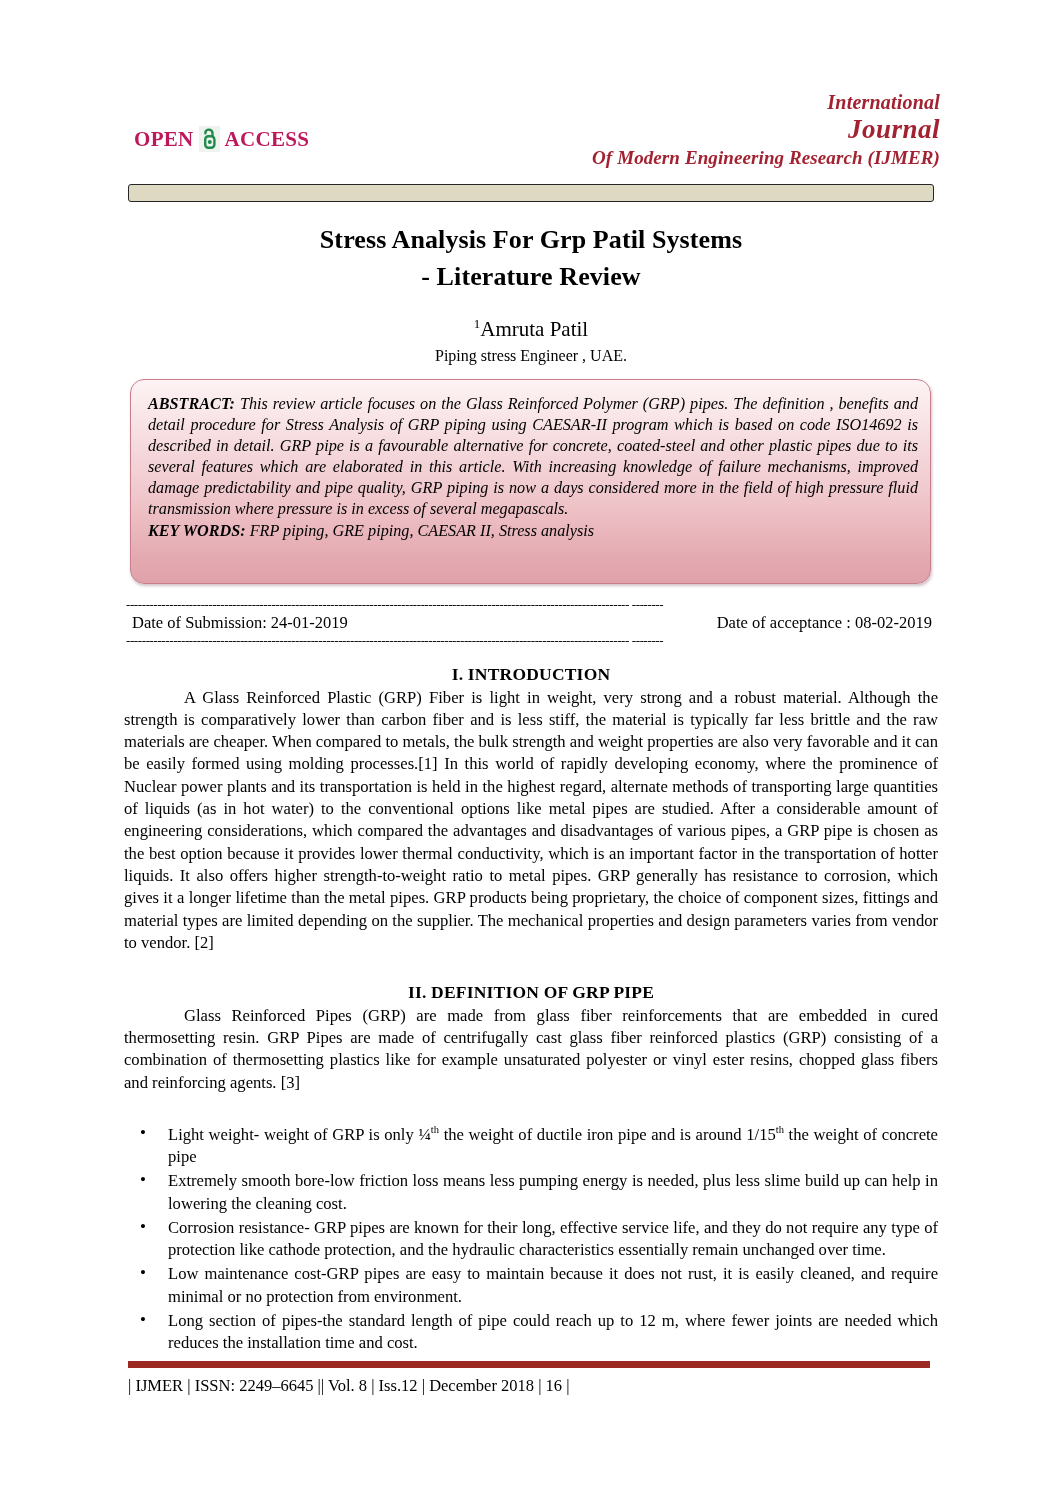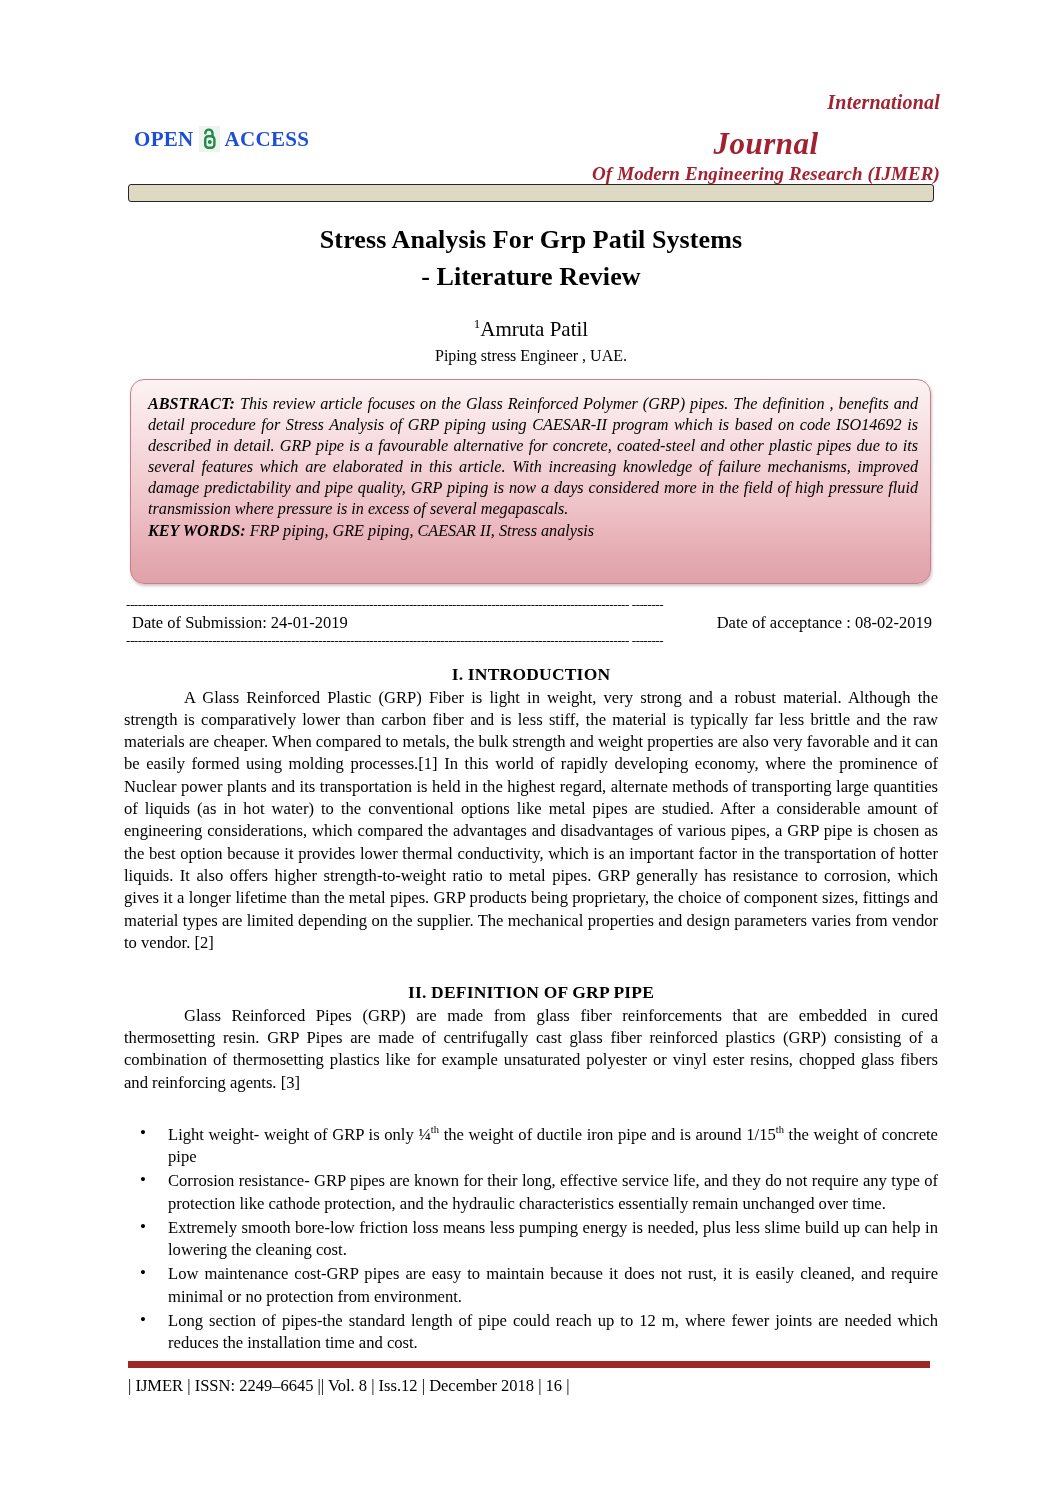--- a/index.html
+++ b/index.html
@@ -32,21 +32,21 @@
     height: 92px;
   }
   .openaccess {
     position: absolute;
     left: 6px;
     top: 34px;
     font-family: "Liberation Serif", "DejaVu Serif", serif;
     font-weight: bold;
     font-size: 21px;
     letter-spacing: 0.3px;
-    color: #1d4ed8;
+    color: #be185d;
     display: flex;
     align-items: center;
     white-space: nowrap;
   }
   .oa-lock {
     display: inline-block;
     width: 21px;
     height: 26px;
     margin: 0 5px;
     position: relative;
@@ -60,21 +60,21 @@
     right: 0;
     top: 0;
     text-align: right;
     color: #a32231;
     font-family: "Liberation Serif", "DejaVu Serif", serif;
     font-style: italic;
     font-weight: bold;
     line-height: 1.0;
   }
   .jb-international { font-size: 20px; letter-spacing: 0.2px; }
-  .jb-journal { font-size: 31px; margin-top: 16px; letter-spacing: 0.5px; text-align: center; }
+  .jb-journal { font-size: 27px; margin-top: 4px; letter-spacing: 0.5px; }
   .jb-sub { font-size: 19px; margin-top: 5px; letter-spacing: 0.1px; }
 
   
   .banner-bar {
     position: absolute;
     left: 128px;
     top: 184px;
     width: 806px;
     height: 18px;
     background: #dedaC3;
@@ -289,22 +289,22 @@
 
     <div class="sec-gap"></div>
 
     <h2 class="sec">II.  DEFINITION OF GRP PIPE</h2>
     <p class="para">Glass Reinforced Pipes (GRP) are made from glass fiber reinforcements that are embedded in cured thermosetting resin. GRP Pipes are made of centrifugally cast glass fiber reinforced plastics (GRP) consisting of a combination of thermosetting plastics like for example unsaturated polyester or vinyl ester resins, chopped glass fibers and reinforcing agents. [3]</p>
 
     <div class="sec-gap"></div>
 
     <ul class="benefits" id="benefits-list">
     <li><span>Light weight- weight of GRP is only ¼</span><sup class="ord">th</sup><span> the weight of ductile iron pipe and is around 1/15</span><sup class="ord">th</sup><span> the weight of concrete pipe</span></li>
+        <li><span>Extremely smooth bore-low friction loss means less pumping energy is needed, plus less slime build up can help in lowering the cleaning cost.</span></li>
         <li><span>Corrosion resistance- GRP pipes are known for their long, effective service life, and they do not require any type of protection like cathode protection, and the hydraulic characteristics essentially remain unchanged over time.</span></li>
-        <li><span>Extremely smooth bore-low friction loss means less pumping energy is needed, plus less slime build up can help in lowering the cleaning cost.</span></li>
         <li><span>Low maintenance cost-GRP pipes are easy to maintain because it does not rust, it is easily cleaned, and require minimal or no protection from environment.</span></li>
         <li><span>Long section of pipes-the standard length of pipe could reach up to 12 m, where fewer joints are needed which reduces the installation time and cost.</span></li>
       </ul>
   </div>
 
   <div class="footer-bar"></div>
   <div class="footer-row">
     <span class="f-left">| IJMER | ISSN: 2249–6645 |</span>
     <span class="f-right">| Vol. 8 | Iss.12 | December 2018 | 16 |</span>
   </div>

